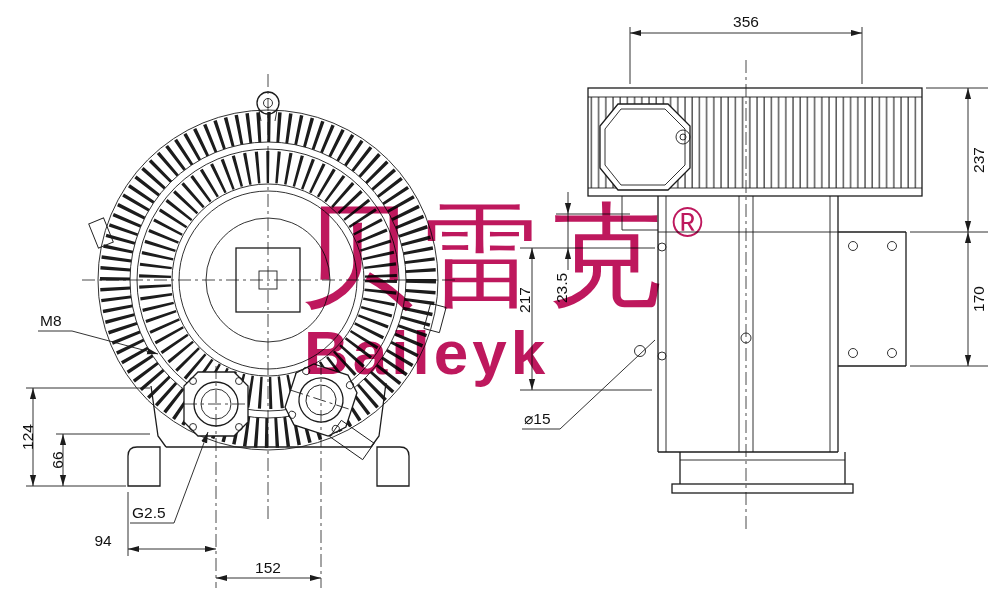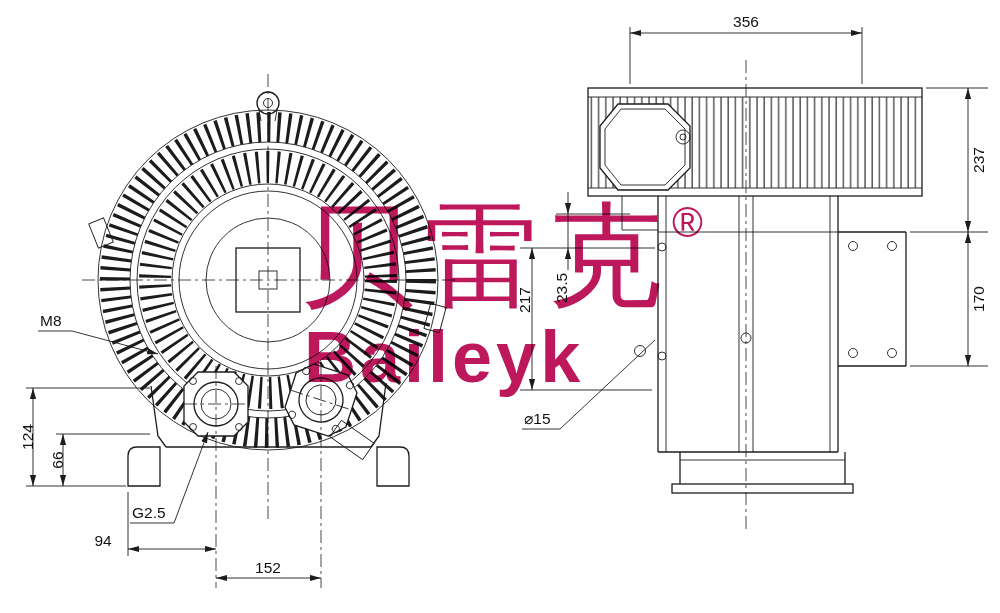--- a/index.html
+++ b/index.html
@@ -9,21 +9,21 @@
   .ln{fill:none;stroke:#1c1c1c;stroke-width:1.3;}
   .tn{fill:none;stroke:#1c1c1c;stroke-width:0.9;}
   .dim{fill:none;stroke:#1c1c1c;stroke-width:0.9;}
   .cl{fill:none;stroke:#1c1c1c;stroke-width:0.8;stroke-dasharray:13 4 3 4;}
   .wfill{fill:#ffffff;stroke:#1c1c1c;stroke-width:1.3;}
   text.t{font-family:"Liberation Sans","DejaVu Sans",sans-serif;font-size:15.5px;fill:#111;}
   .watermark{position:absolute;left:300px;top:196px;color:#be185d;mix-blend-mode:multiply;
              pointer-events:none;z-index:5;font-family:Liberation Sans, sans-serif;}
   .wm-cjk{font-size:114px;line-height:1.05;letter-spacing:10px;white-space:nowrap;}
   .wm-reg{font-size:42px;position:relative;top:-58px;letter-spacing:0;}
-  .wm-latin{font-size:72px;font-weight:bold;line-height:1.05;letter-spacing:4px;margin-top:4px;margin-left:4px;white-space:nowrap;}
+  .wm-latin{font-size:62px;font-weight:bold;line-height:1.05;letter-spacing:4px;margin-top:4px;margin-left:4px;white-space:nowrap;}
 </style>
 </head>
 <body>
 
 <div id="page">
 
   <svg width="1000" height="613" viewBox="0 0 1000 613">
     <defs>
       <marker id="arr" markerWidth="12" markerHeight="8" refX="11" refY="3.5" orient="auto-start-reverse" markerUnits="userSpaceOnUse">
         <path d="M0,0.4 L11,3.5 L0,6.6 Z" fill="#1c1c1c"></path>

